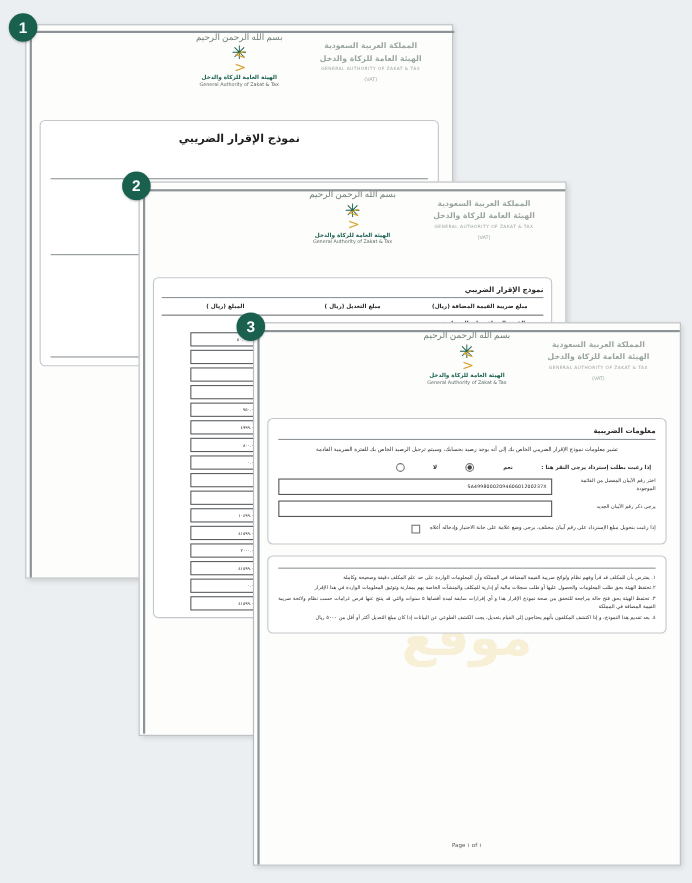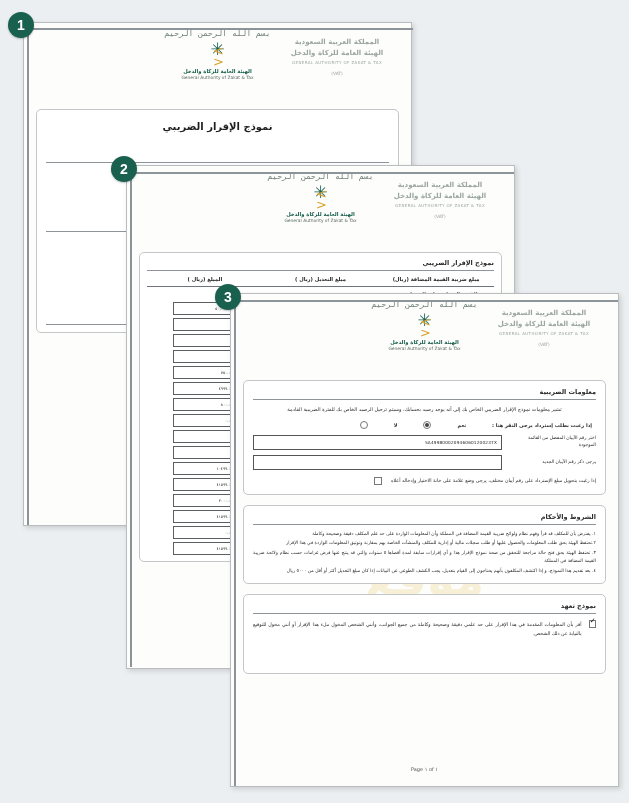--- a/index.html
+++ b/index.html
@@ -41,21 +41,21 @@
     position:absolute;left:50%;top:58%;transform:translate(-50%,-50%);
     font-size:46px;font-weight:bold;color:#f3e6b8;opacity:.55;
     letter-spacing:4px;pointer-events:none;user-select:none;
     font-family:"DejaVu Sans",sans-serif;
   }
   .watermark.grey{color:#e6e8e6;}
 
   
   .letterhead{position:relative;height:76px;padding:6px 14px 0 14px;}
   .lh-center{position:absolute;left:50%;transform:translateX(-50%);top:6px;text-align:center;width:190px;}
-  .bism{font-size:8px;color:#6f7f79;letter-spacing:1px;font-family:Liberation Mono, monospace;}
+  .bism{font-size:8px;color:#6f7f79;letter-spacing:1px;font-family:Liberation Serif, serif;}
   .emblem{margin:3px auto 1px auto;width:26px;height:26px;position:relative;}
   .emblem .palm{
     position:absolute;left:50%;top:0;transform:translateX(-50%);
     font-size:17px;line-height:17px;color:#19604f;
   }
   .emblem .swords{
     position:absolute;left:50%;bottom:0;transform:translateX(-50%);
     font-size:13px;line-height:11px;color:#d9a129;letter-spacing:-2px;
   }
   .lh-ar{font-size:5.2px;color:#19604f;font-weight:bold;line-height:1.3;}
@@ -552,38 +552,29 @@
         </div>
       </div>
 
       <div class="check-row">
         <span class="t">إذا رغبت بتحويل مبلغ الإسترداد على رقم آيبان مختلف، يرجى وضع علامة على خانة الاختيار وإدخاله أعلاه</span>
         <span class="cb"></span>
       </div>
     </div>
 
     <div class="card" style="margin-top:8px;">
-      <div class="card-title">الشروط والأحكام</div>
       <div class="rule"></div>
       <ul class="list" id="terms-list">
           <li>١. يفترض بأن للمكلف قد قرأ وفهم نظام ولوائح ضريبة القيمة المضافة في المملكة  وأن المعلومات الواردة على حد علم المكلف دقيقة وصحيحة وكاملة</li>
           <li>٢.تحتفظ الهيئة بحق طلب المعلومات والحصول عليها  أو طلب سجلات مالية أو إدارية للمكلف والمنشآت الخاصة بهم بمقارنة وتوثيق المعلومات الواردة في هذا الإقرار</li>
           <li>٣. تحتفظ الهيئة بحق فتح حالة مراجعة للتحقق من صحة نموذج الإقرار هذا و أي إقرارات سابقة لمدة أقصاها ٥ سنوات والتي قد ينتج عنها فرض غرامات حسب نظام ولائحة ضريبة القيمة المضافة في المملكة</li>
           <li>٤. بعد تقديم هذا النموذج، و إذا اكتشف المكلفون بأنهم يحتاجون إلى القيام بتعديل، يجب الكشف الطوعي عن البيانات إذا كان مبلغ التعديل أكثر أو أقل من ٥٠٠٠ ريال</li>
         </ul>
     </div>
 
-    <div class="card" style="margin-top:8px;min-height:64px;">
-      <div class="card-title">نموذج تعهد</div>
-      <div class="rule"></div>
-      <div class="pledge">
-        <span class="cb ticked"></span>
-        <span class="t">أقر بأن المعلومات المقدمة في هذا الإقرار على حد علمي دقيقة وصحيحة وكاملة من جميع الجوانب، وأنني الشخص المخول ملء هذا الإقرار أو أنني مخول للتوقيع بالنيابة عن ذلك الشخص.</span>
-      </div>
-    </div>
 
     <div class="footer-page">١ of ١ Page</div>
   </div>
 
   <div class="badge" style="left:8px;top:12px;">
     <span>1</span>
   </div>
   <div class="badge" style="left:111px;top:156px;">
     <span>2</span>
   </div>

